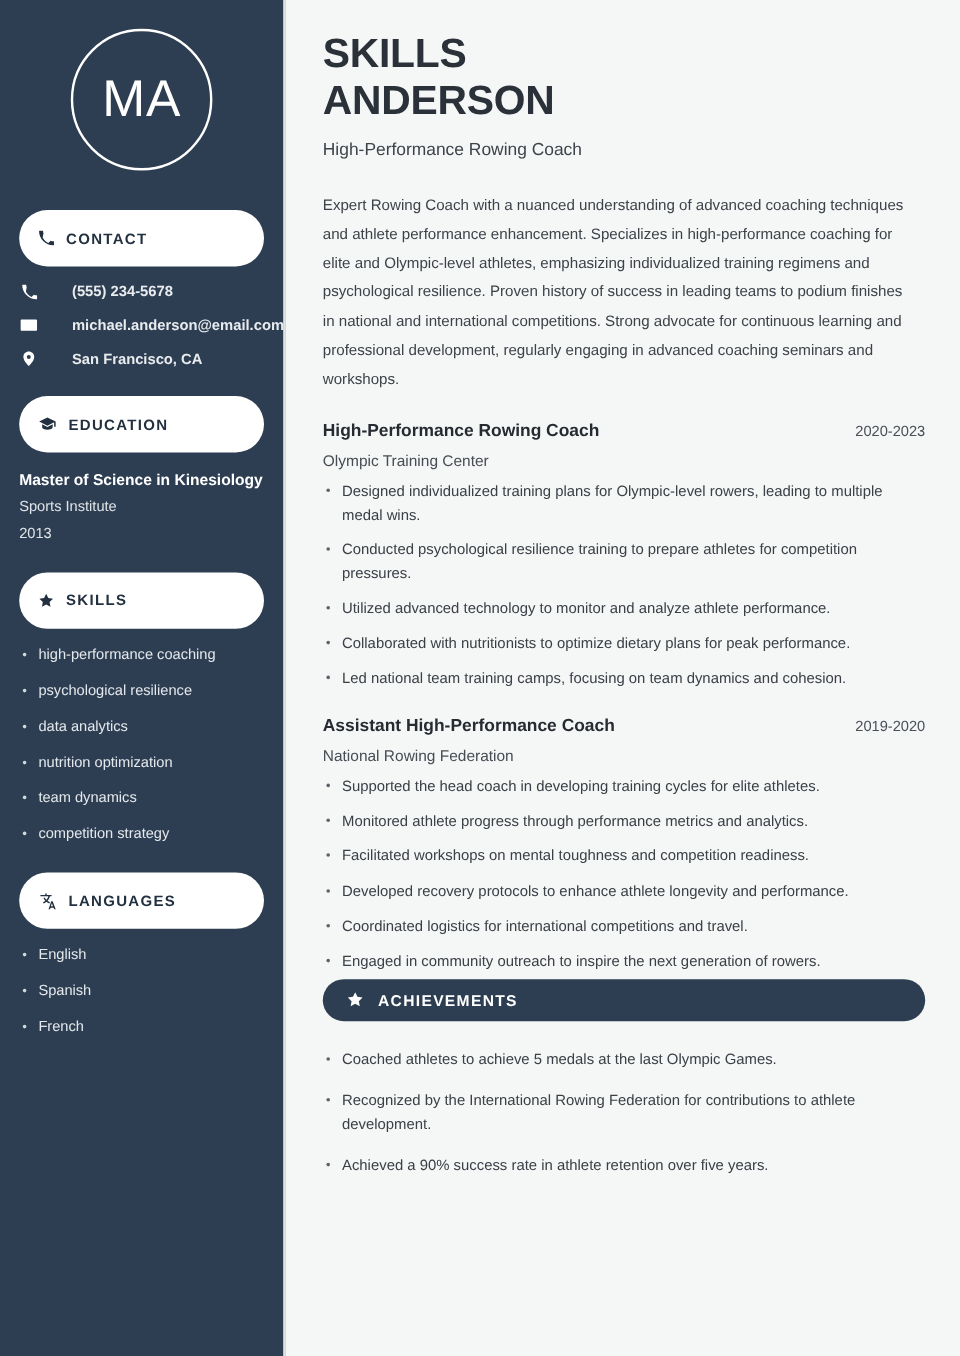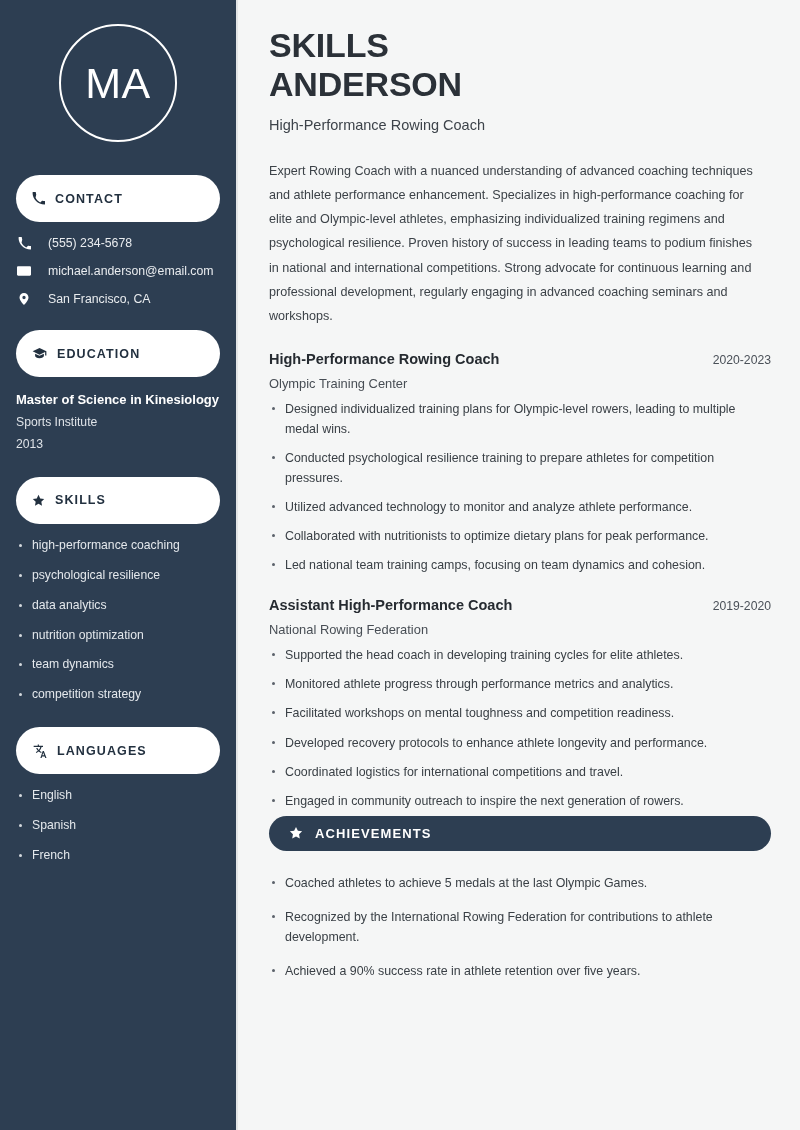--- a/index.html
+++ b/index.html
@@ -68,24 +68,25 @@
   .pill .glyph { display: flex; align-items: center; }
   .pill svg { display: block; }
 
   .sb-section { margin-top: 24px; }
   .sb-section.first { margin-top: 33px; }
 
   .contact-list { margin-top: 14px; }
   .contact-row {
     display: flex;
     align-items: center;
-    gap: 16px;
+    gap: 28px;
     margin-bottom: 14px;
     font-size: 12.3px;
     color: #e9ecef;
+    font-weight: bold;
   }
   .contact-row .glyph {
     width: 16px;
     display: flex;
     justify-content: center;
     align-items: center;
     flex: 0 0 16px;
   }
 
   .edu-block { margin-top: 15px; }

